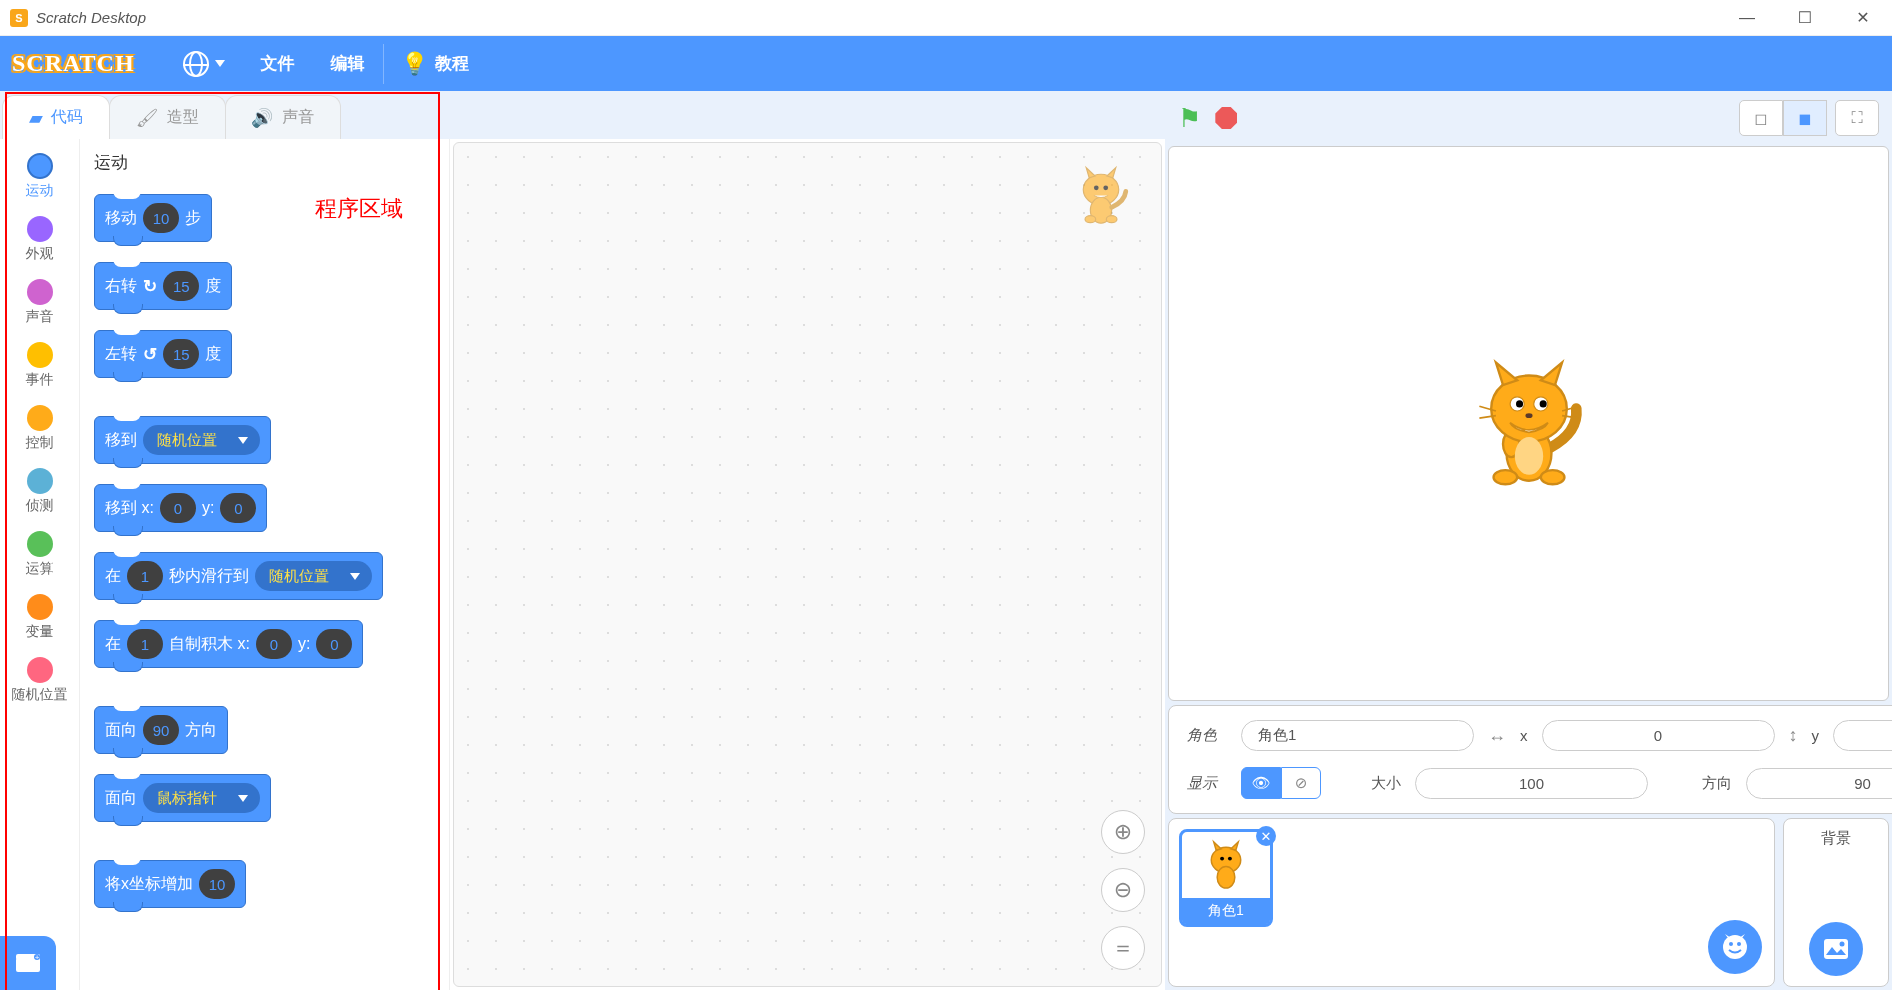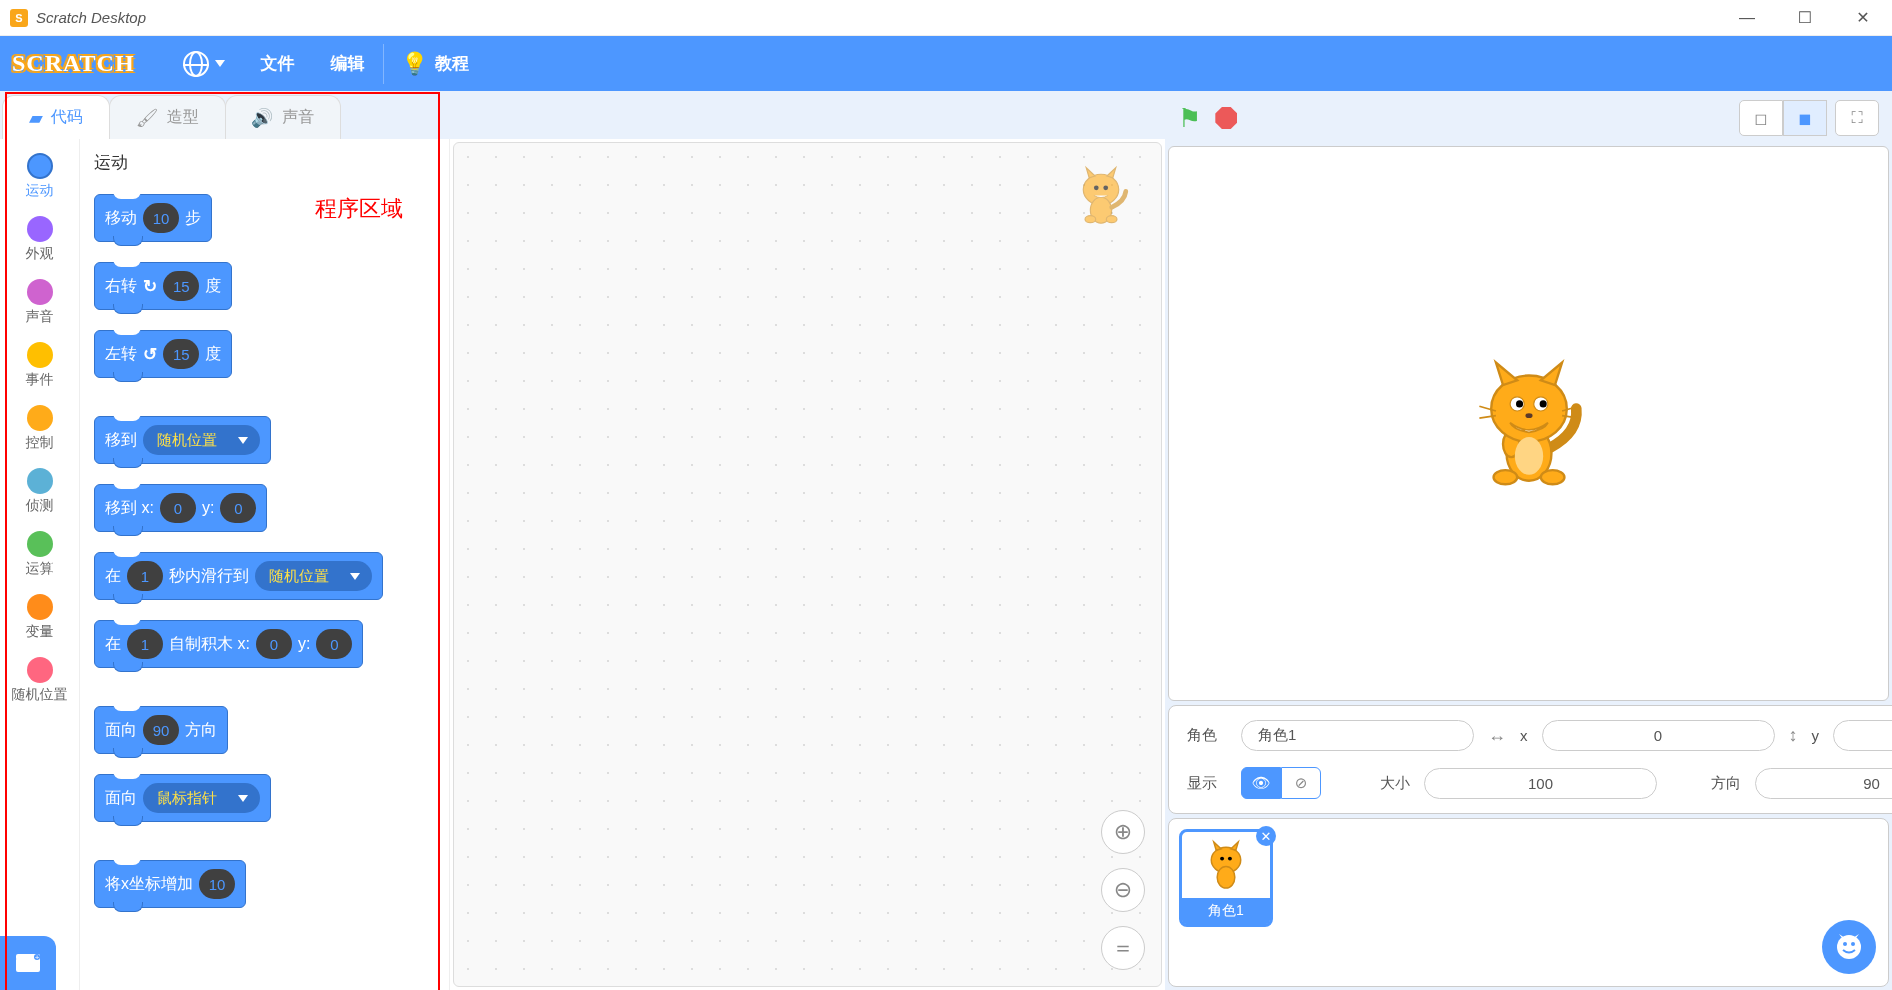--- a/index.html
+++ b/index.html
@@ -79,21 +79,21 @@
 .stage-ctrl { width:44px;height:36px;border:1px solid #ccc;background:#fff;display:flex;align-items:center;justify-content:center;color:#888;font-size:16px;}
 .stage-ctrl.active { background:#e0edff; color:#4D97FF; }
 .stage-ctrl:first-child{border-radius:5px 0 0 5px;}
 .stage-ctrl.fs{border-radius:5px; margin-left:8px;}
 
 .stage { background:#fff; border:1px solid #ccc; border-radius:6px; height:555px; display:flex;align-items:center;justify-content:center; }
 
 .sprite-info-row { display:flex; gap:8px; }
 .sprite-info { flex:1; background:#fff; border:1px solid #ccc;border-radius:8px; padding:14px 18px; display:flex; flex-direction:column; gap:16px; }
 .info-line { display:flex; align-items:center; gap:14px; font-size:15px; color:#555;}
-.info-label { min-width:40px; }
+.info-label { min-width:40px;font-style:italic; }
 .info-input { border:1px solid #ccc; border-radius:999px; padding:6px 16px; font-size:15px; color:#555; min-width:70px; text-align:center;}
 .info-input.name { min-width:170px; text-align:left;}
 .toggle-pair { display:flex; }
 .toggle-btn { width:40px;height:32px;border:1px solid #4D97FF;display:flex;align-items:center;justify-content:center;}
 .toggle-btn.on{background:#4D97FF;color:#fff;border-radius:6px 0 0 6px;}
 .toggle-btn.off{background:#fff;color:#888;border-radius:0 6px 6px 0;}
 .xy-icon{font-size:18px;color:#888;}
 
 .sprite-list-row { display:flex; gap:8px; flex:1;}
 .sprite-list { flex:1; background:#fff;border:1px solid #ccc;border-radius:8px;padding:10px;display:flex;align-items:flex-start;gap:10px; position:relative;}
@@ -364,21 +364,21 @@
           <span class="xy-icon">↕</span>
           <span>y</span>
           <input class="info-input" value="0" style="">
         </div>
         <div class="info-line">
           <span class="info-label">显示</span>
           <div class="toggle-pair">
             <div class="toggle-btn on">👁</div>
             <div class="toggle-btn off">⊘</div>
           </div>
-          <span style="margin-left:45px">大小</span>
+          <span style="margin-left:36px">大小</span>
           <input class="info-input" value="100" style="">
           <span style="margin-left:40px">方向</span>
           <input class="info-input" value="90" style="">
         </div>
       </div>
 
     </div>
 
     <div class="sprite-list-row">
       <div class="sprite-list">
@@ -402,15 +402,25 @@
           <svg width="30" height="30" viewBox="0 0 30 30">
               <circle cx="15" cy="15" r="12" fill="#fff"></circle>
               <circle cx="11" cy="12" r="2" fill="#4D97FF"></circle>
               <circle cx="19" cy="12" r="2" fill="#4D97FF"></circle>
               <path d="M9 18 Q15 23 21 18" stroke="#4D97FF" stroke-width="2" fill="none"></path>
               <path d="M8 6 L5 2 L11 6 Z" fill="#fff"></path>
               <path d="M22 6 L25 2 L19 6 Z" fill="#fff"></path>
             </svg>
         </div>
       </div>
+      <div class="stage-bg-panel">
+        <div class="stage-bg-label">背景</div>
+        <div class="add-btn" style="position:static;margin-top:50px">
+          <svg width="28" height="24" viewBox="0 0 28 24">
+              <rect x="2" y="2" width="24" height="20" rx="3" fill="#fff"></rect>
+              <path d="M4 18 L10 10 L15 16 L19 12 L24 18 Z" fill="#4D97FF"></path>
+              <circle cx="20" cy="7" r="2.5" fill="#4D97FF"></circle>
+            </svg>
+        </div>
+      </div>
     </div>
   </div>
 </div>
 
 </body></html>

